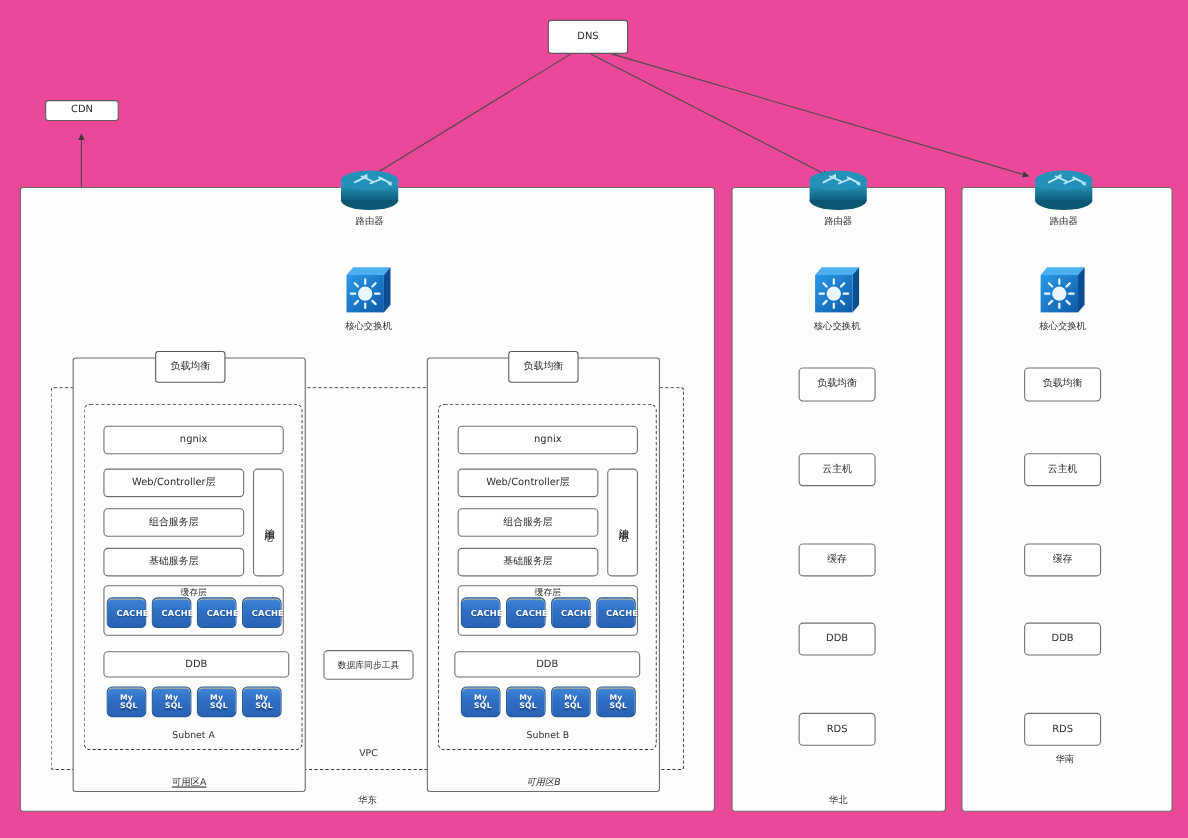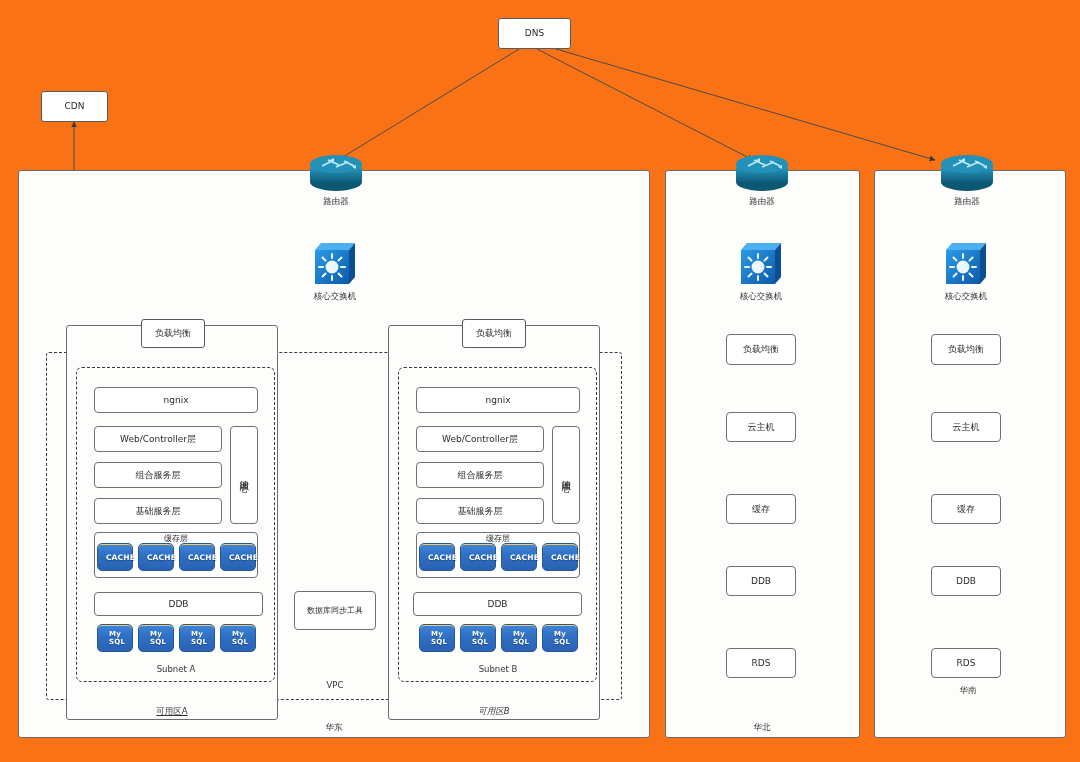--- a/index.html
+++ b/index.html
@@ -1,17 +1,17 @@
 <!DOCTYPE html>
 <html><head>
 <meta charset="utf-8">
 <style>
   html,body{margin:0;padding:0;background:#fff;}
   body{font-family:"DejaVu Sans","Liberation Sans",sans-serif;}
-  #canvas{position:relative;width:1080px;height:762px;background:#f97316;overflow:hidden;}
+  #canvas{position:relative;width:1080px;height:762px;background:#ec4899;overflow:hidden;}
   .abs{position:absolute;box-sizing:border-box;}
 
   
   .node{
     background:#fff;border:1px solid #5a5a5a;border-radius:3px;
     display:flex;align-items:center;justify-content:center;
     text-align:center;color:#2b2b2b;font-size:9px;line-height:1.15;
   }
   .node.soft{border-color:#707070;border-radius:4px;}
   .region-box{background:#fdfdfb;border:1px solid #6b6b6b;border-radius:3px;}
@@ -89,21 +89,21 @@
       <path d="M141,334 L66,334 L66,720"></path>
       <path d="M205,334 L278,334 L278,720"></path>
 
       <path d="M462,334 L388,334 L388,720"></path>
       <path d="M527,334 L600,334 L600,720"></path>
     </g>
   </svg>
 
   <div class="abs node" style="left:498px;top:18px;width:73px;height:31px;">DNS</div>
 
-  <div class="abs node" style="left:41px;top:91px;width:67px;height:31px;">CDN</div>
+  <div class="abs node" style="left:41px;top:91px;width:67px;height:19px;">CDN</div>
 
   <div class="ico" style="left:48px;top:197px;width:54px;height:54px;">
     <svg width="54" height="54" viewBox="0 0 54 54">
       <defs>
         <linearGradient id="bk" x1="0" y1="0" x2="1" y2="0">
           <stop offset="0" stop-color="#d8352c"></stop>
           <stop offset="0.45" stop-color="#ec5a4c"></stop>
           <stop offset="1" stop-color="#c32f26"></stop>
         </linearGradient>
       </defs>
@@ -195,21 +195,21 @@
   <div class="abs tile" style="left:179px;top:543px;width:36px;height:28px;">CACHE</div>
   <div class="abs tile" style="left:220px;top:543px;width:36px;height:28px;">CACHE</div>
 
   <div class="abs node soft" style="left:94px;top:592px;width:169px;height:24px;">DDB</div>
 
   <div class="abs tile mysql" style="left:97px;top:624px;width:36px;height:28px;">My SQL</div>
   <div class="abs tile mysql" style="left:138px;top:624px;width:36px;height:28px;">My SQL</div>
   <div class="abs tile mysql" style="left:179px;top:624px;width:36px;height:28px;">My SQL</div>
   <div class="abs tile mysql" style="left:220px;top:624px;width:36px;height:28px;">My SQL</div>
 
-  <div class="abs node soft" style="left:294px;top:591px;width:82px;height:39px;background:#fff;z-index:6;font-size:8px;">数据库同步工具</div>
+  <div class="abs node soft" style="left:294px;top:591px;width:82px;height:27px;background:#fff;z-index:6;font-size:8px;">数据库同步工具</div>
 
   <div class="abs az-box" style="left:388px;top:325px;width:212px;height:395px;"></div>
   <div class="caption" style="left:444px;top:706px;width:100px;font-style:italic;">可用区B</div>
 
   <div class="abs node" style="left:462px;top:319px;width:64px;height:29px;background:#fff;z-index:5;">负载均衡</div>
 
   <div class="abs dash2" style="left:398px;top:367px;width:199px;height:315px;"></div>
   <div class="caption" style="left:448px;top:664px;width:100px;">Subnet B</div>
 
   <div class="abs node soft" style="left:416px;top:387px;width:164px;height:26px;">ngnix</div>

